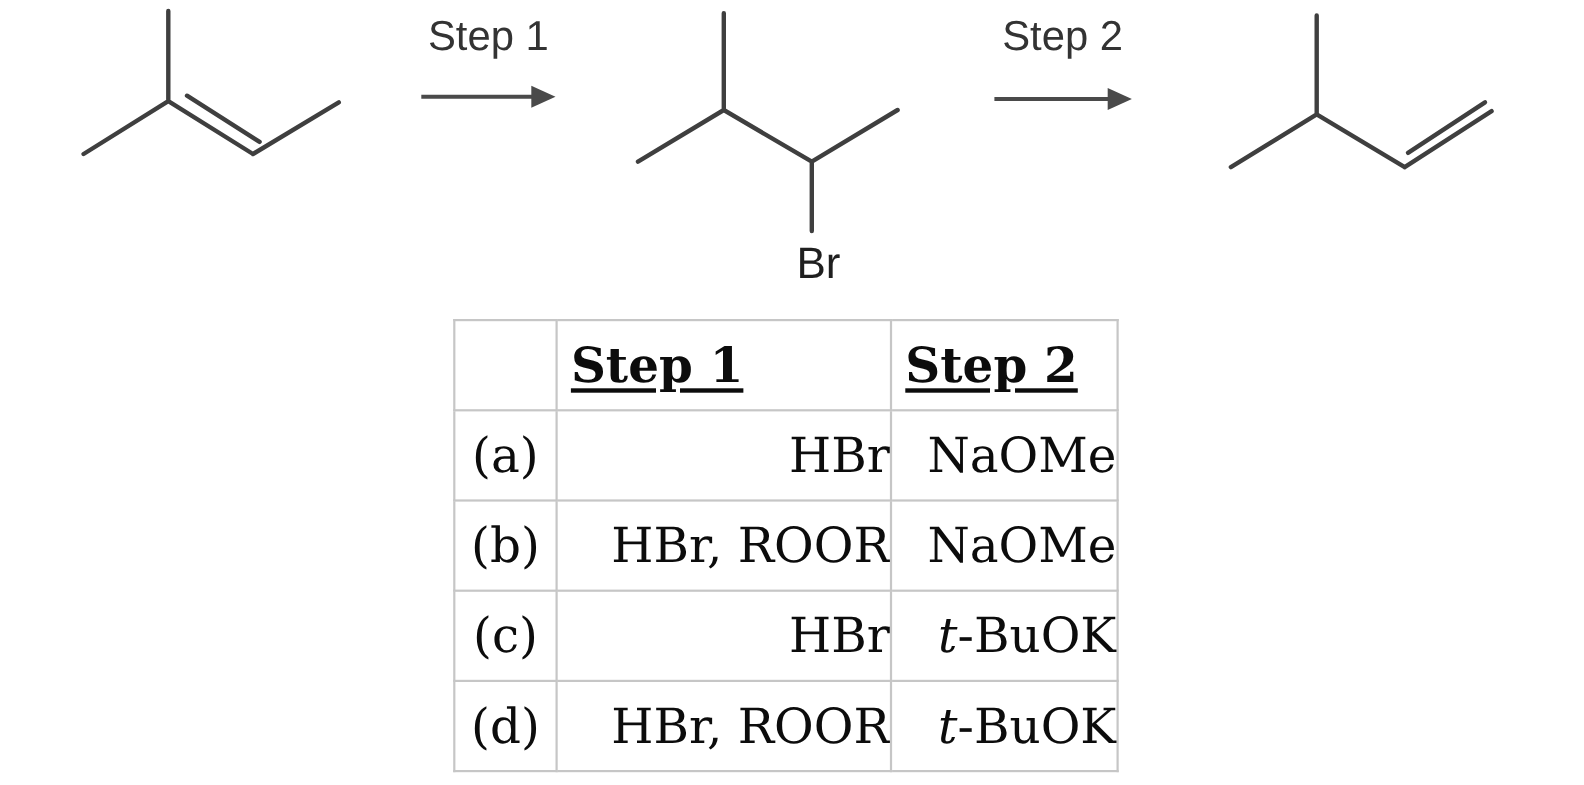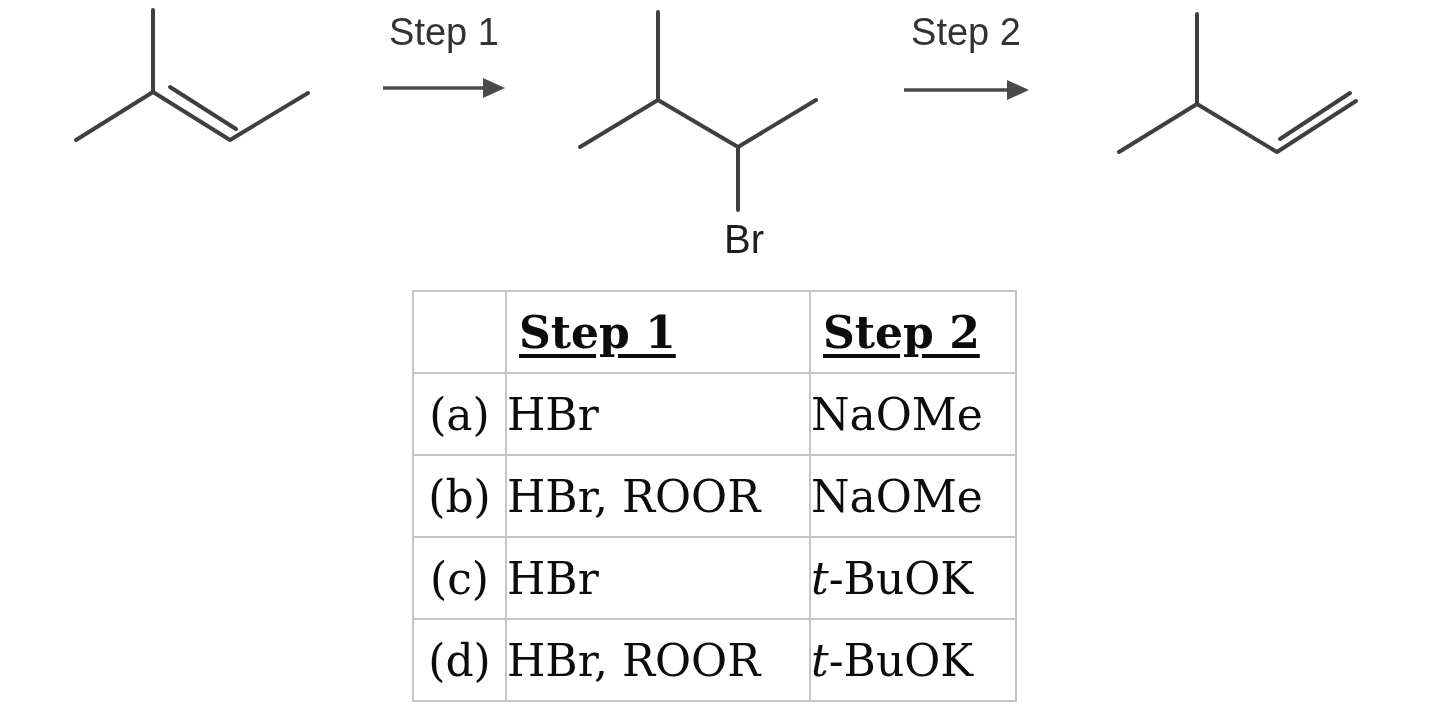--- a/index.html
+++ b/index.html
@@ -21,21 +21,21 @@
     font-family:"DejaVu Serif","Liberation Serif",serif;
     font-size:44px;color:#0c0c0c;table-layout:fixed;
   }
   table.answers td, table.answers th{
     border:2px solid #c6c6c6;height:80px;vertical-align:middle;padding:0;
     overflow:hidden;white-space:nowrap;
   }
   table.answers th{text-align:left;padding-left:12px;font-weight:bold;}
   .hdr{text-decoration:underline;text-decoration-thickness:4px;text-underline-offset:6px;}
   td.opt{text-align:center;}
-  td.reagent{padding-left:10px;text-align:left;}
+  td.reagent{padding-left:10px;text-align:right;}
   .it{font-style:italic;}
 </style>
 </head>
 <body>
 
 <div>
 
   <svg class="scheme" width="1440" height="280" viewBox="0 0 1440 280">
 
     <g class="mol">

